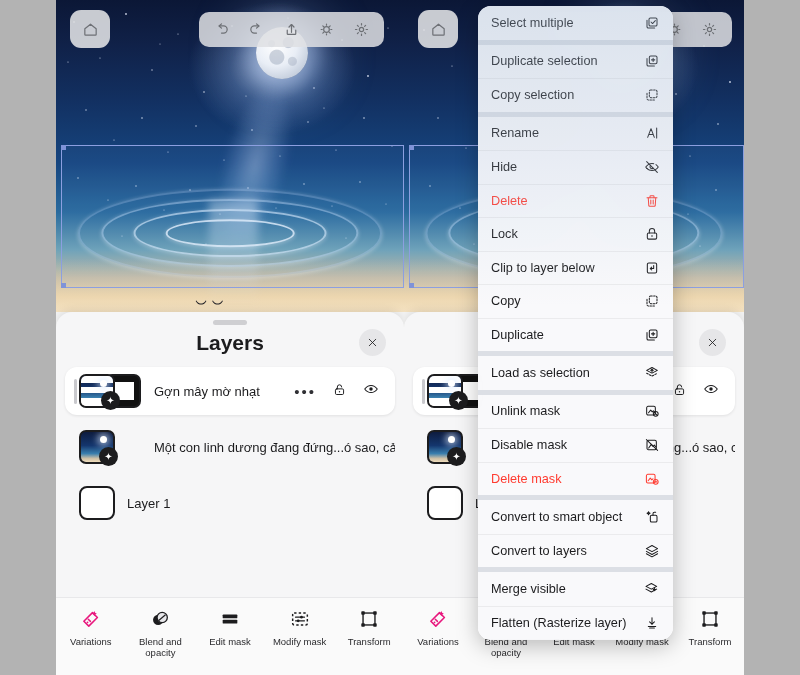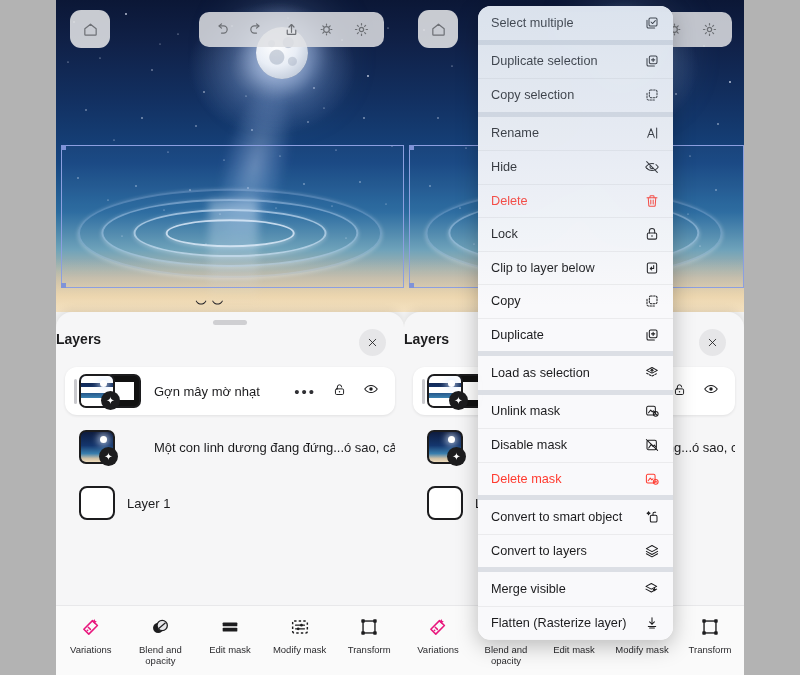--- a/index.html
+++ b/index.html
@@ -119,21 +119,21 @@
     border-radius: 16px 16px 0 0;
     box-shadow: 0 -2px 10px rgba(0,0,0,.10);
   }
   .grabber {
     position: absolute; left: 50%; top: 8px; transform: translateX(-50%);
     width: 34px; height: 5px; border-radius: 3px; background: #cfcfd2;
   }
   .sheet-head { position: relative; height: 55px; }
   .sheet-title {
     position: absolute; left: 0; right: 0; top: 19px;
-    text-align: left; font-size: 14px; font-weight: bold; color: #1c1c1e;
+    text-align: center; font-size: 21px; font-weight: bold; color: #1c1c1e;
   }
   .close-btn {
     position: absolute; right: 18px; top: 17px;
     width: 27px; height: 27px; border-radius: 50%;
     background: #e6e6e8; display:flex; align-items:center; justify-content:center;
   }
 
   
   .layer-list { position: absolute; left: 0; right: 0; top: 55px; bottom: 70px; }
   .layer-row {
@@ -195,21 +195,21 @@
   }
   .layer-name {
     margin-left: 12px; font-size: 13px; color: #1c1c1e;
     white-space: nowrap; overflow: hidden;
   }
   .row-actions { margin-left: auto; display: flex; align-items: center; gap: 16px; padding-right: 16px; }
   .dots { letter-spacing: 2px; color: #303034; font-size: 15px; line-height: 1; }
 
   
   .bottom-bar {
-    position: absolute; left: 0; right: 0; bottom: 0; height: 70px;
+    position: absolute; left: 0; right: 0; bottom: 0; height: 78px;
     background: #fafafa; border-top: 1px solid #e8e8ea;
     display: flex; align-items: flex-start; justify-content: space-around;
     padding-top: 8px;
   }
   .bt { width: 66px; text-align: center; }
   .bt .bi { height: 26px; display: flex; align-items: center; justify-content: center; }
   .bt .bl { margin-top: 5px; font-size: 9.5px; color: #2b2b2e; line-height: 1.15; }
 
   
   .ctx {

